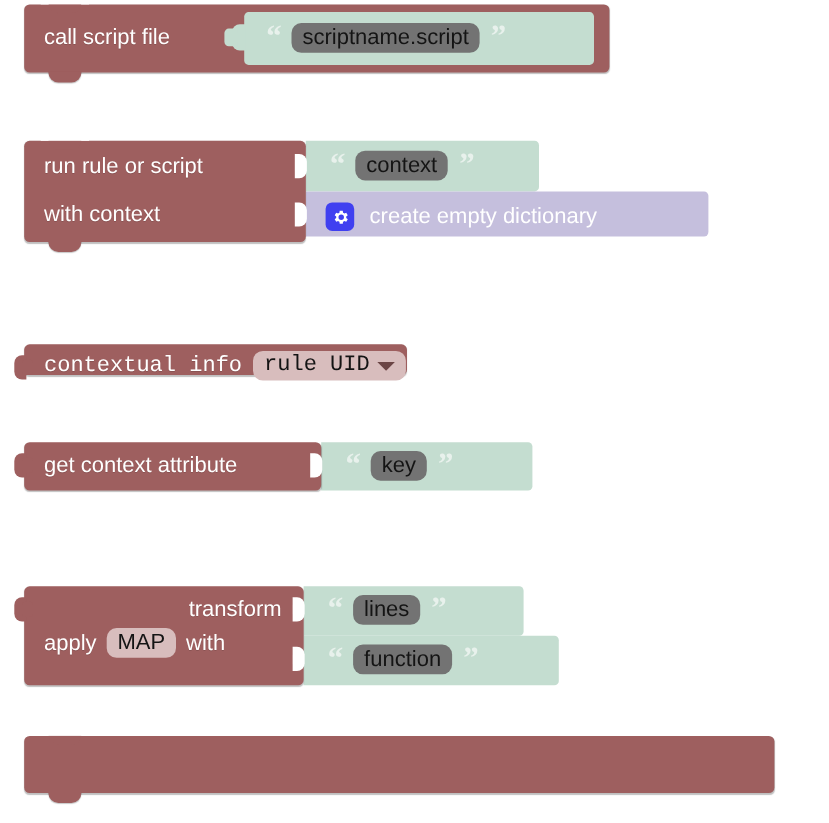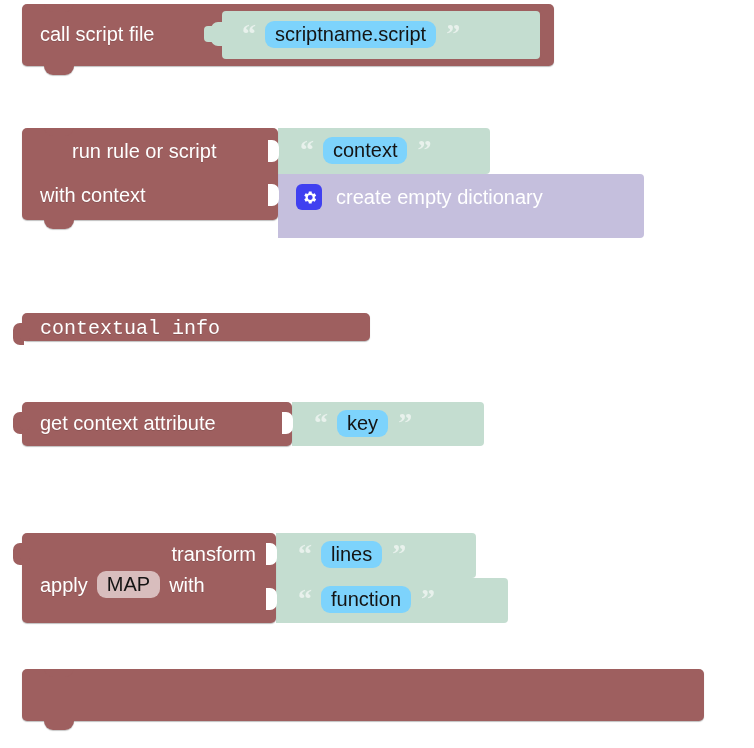--- a/index.html
+++ b/index.html
@@ -73,21 +73,21 @@
   .field{
     display:inline-flex;align-items:center;gap:7px;
     background:#d8bdbd;
     color:#141414;
     font-size:20px;
     border-radius:9px;
     padding:3px 10px 4px;
     line-height:1;
     white-space:nowrap;
   }
-  .field.text{ background:#7dd3fc; }
+  .field.text{ background:#737373; }
   .field.wide{ display:flex; }
   .caret{
     width:0;height:0;
     border-left:8px solid transparent;
     border-right:8px solid transparent;
     border-top:8px solid #6b4545;
     margin-top:2px;
   }
   .quote{
     color:#e8f1ec;
@@ -126,36 +126,36 @@
     background:#c4ddd0;border-radius:4px 0 0 4px;
   }
   #b-call .inner .row{
     position:absolute;left:20px;top:9px;
     display:flex;align-items:center;gap:10px;
   }
 
   
   #b-run{ left:22px; top:128px; }
   #b-run .blk-body{ --c:#9e5f5f; width:256px; height:92px; }
-  #b-run .lbl1{ position:absolute; left:18px; top:13px;margin-left:32px; }
+  #b-run .lbl1{ position:absolute; left:18px; top:13px; }
   #b-run .lbl2{ position:absolute; left:18px; top:57px; }
   #b-run .sock1{ top:12px; right:-1px; }
   #b-run .sock2{ top:56px; right:-1px; }
 
   #b-run .in-green{
     position:absolute;left:256px;top:0px;
     width:212px;height:46px;
     background:#c4ddd0;border-radius:0 4px 4px 0;
   }
   #b-run .in-green .row{
     position:absolute;left:22px;top:8px;display:flex;align-items:center;gap:10px;
   }
   #b-run .in-purple{
     position:absolute;left:256px;top:46px;
-    width:366px;height:64px;
+    width:366px;height:41px;
     background:#c5bfdd;border-radius:0 4px 4px 0;
   }
   #b-run .in-purple .row{
     position:absolute;left:18px;top:10px;display:flex;align-items:center;gap:14px;
   }
   #b-run .in-purple .label{ text-shadow:none; }
 
   
   #b-ctxinfo{ left:22px; top:313px; }
   #b-ctxinfo .blk-body{ --c:#9e5f5f; width:348px; height:28px;font-family:Liberation Mono, monospace; }
@@ -250,20 +250,24 @@
       <div class="socket sock1"></div>
       <div class="socket sock2"></div>
     </div>
   </div>
 
   <div class="block" id="b-ctxinfo">
     <div class="blk-body">
       <div class="plug-left"></div>
       <div class="row">
         <span class="label">contextual info</span>
+        <span class="field">
+          <span>rule UID</span>
+          <span class="caret"></span>
+        </span>
       </div>
     </div>
   </div>
 
   <div class="block" id="b-getattr">
     <div class="in-green">
       <div class="row">
         <span class="quote">“</span>
         <span class="field text">key</span>
         <span class="quote">”</span>

